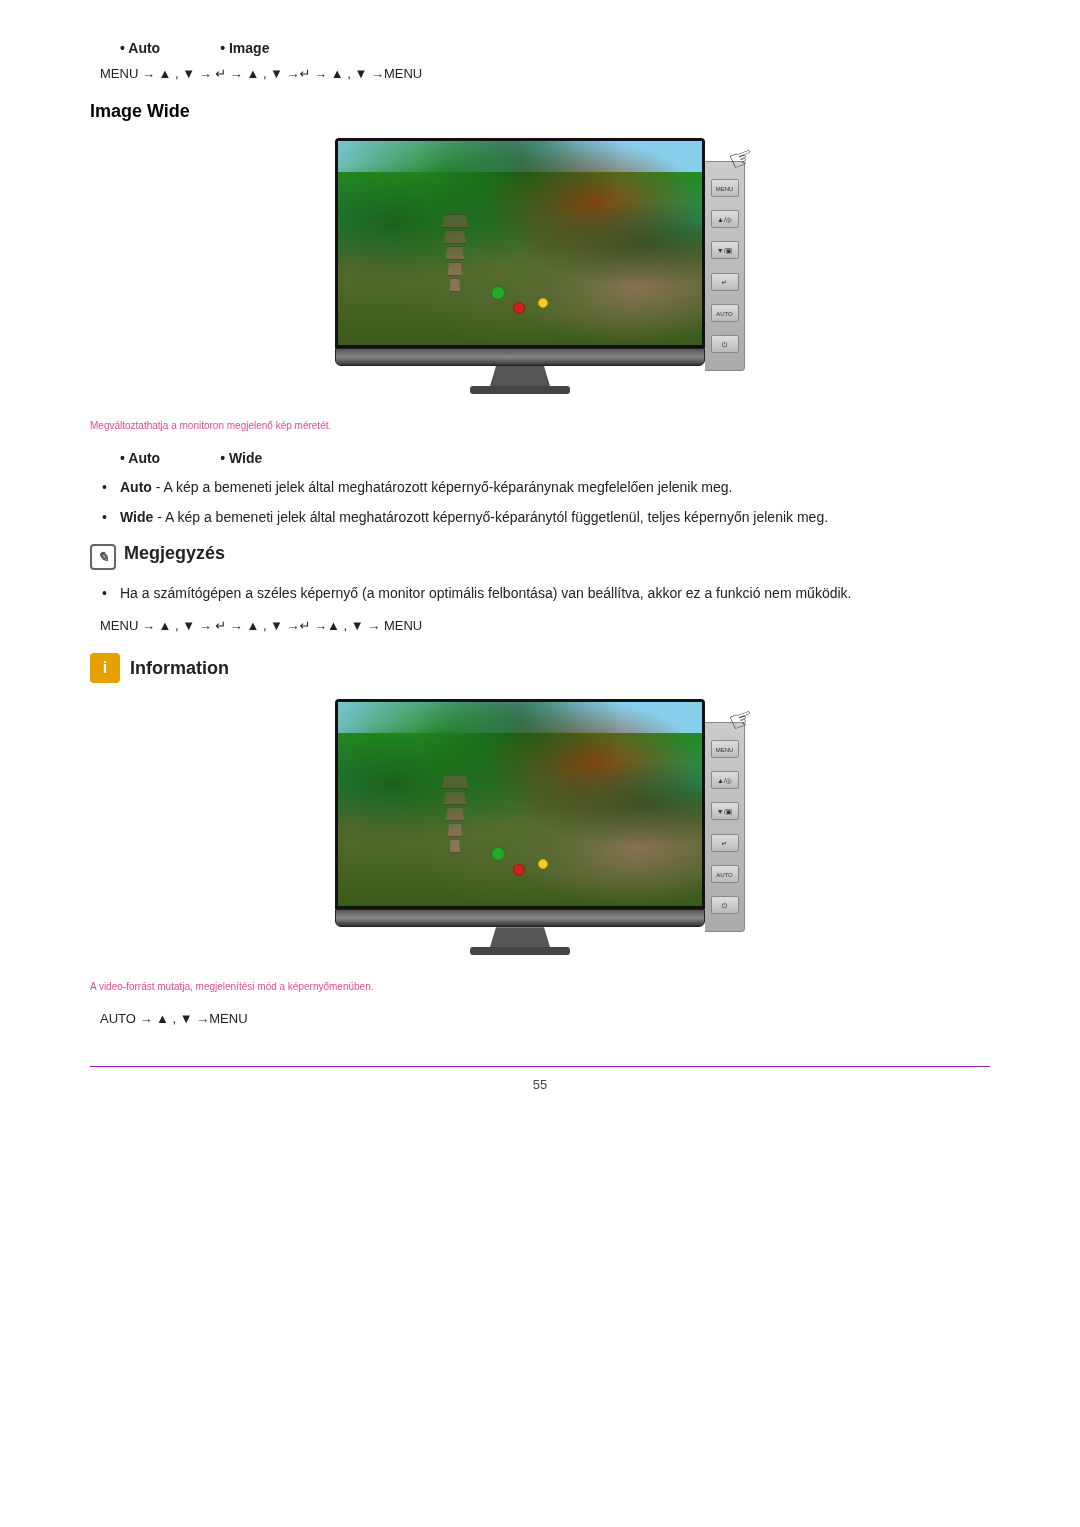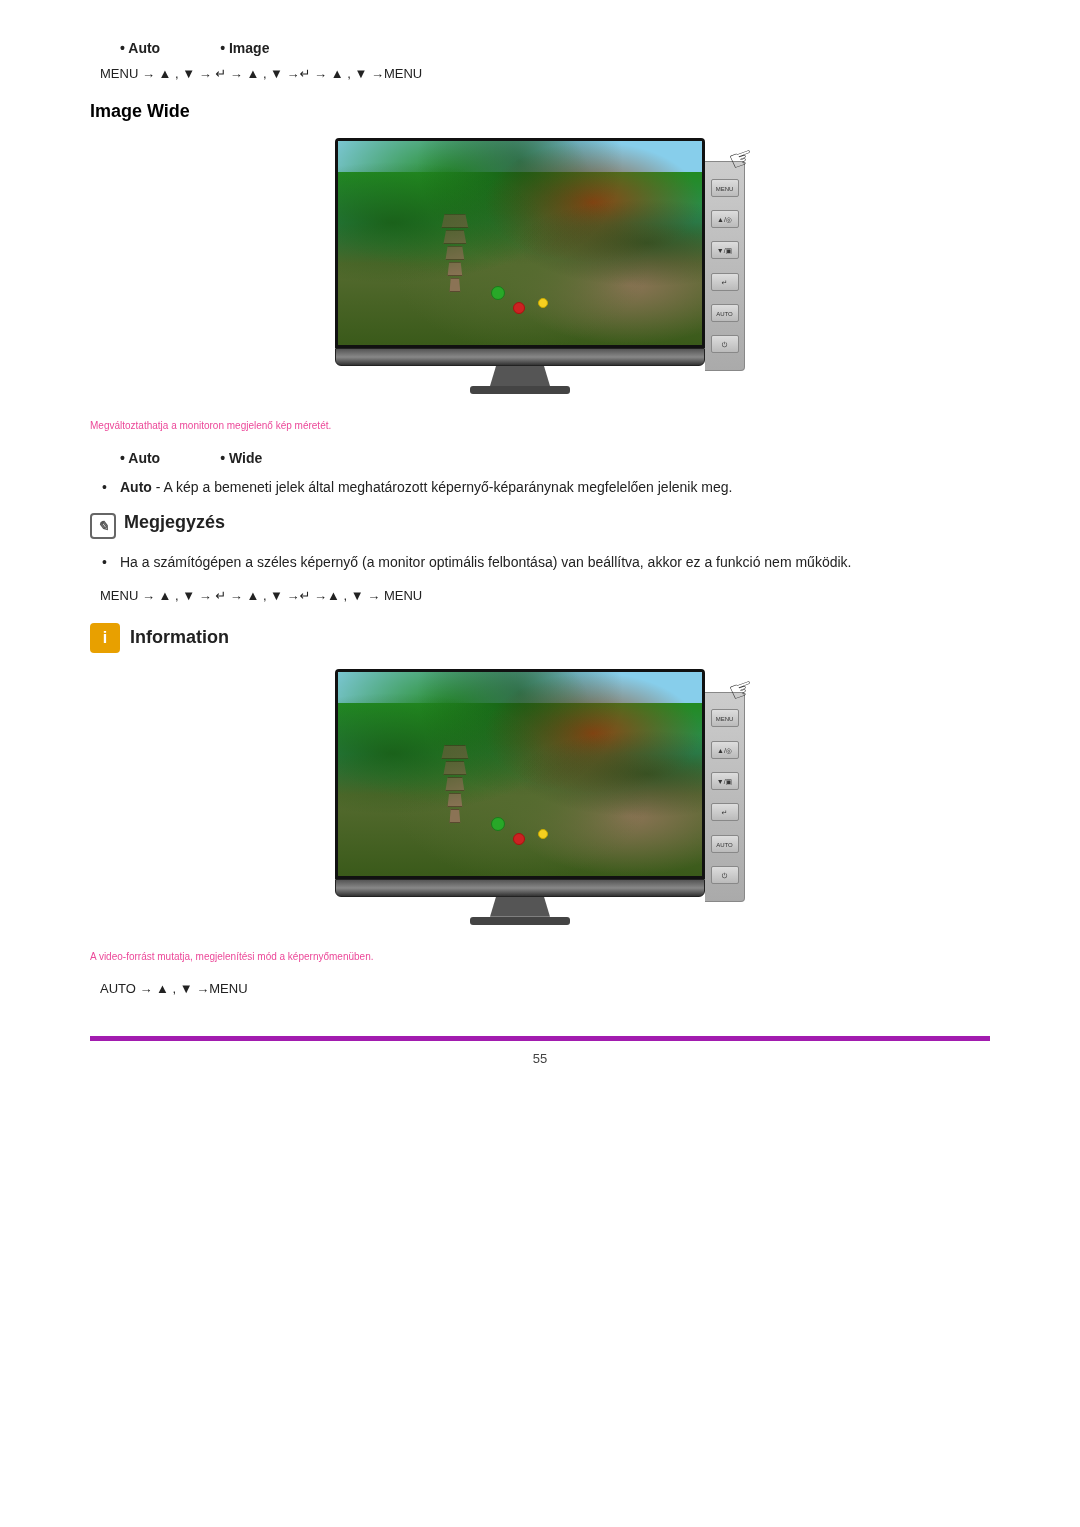--- a/index.html
+++ b/index.html
@@ -230,21 +230,21 @@
       font-weight: bold;
     }
     .info-title-text {
       font-size: 18px;
       font-weight: bold;
     }
     .page-footer {
       text-align: center;
       font-size: 13px;
       color: #444;
-      border-top: 5px solid #a21caf;
+      border-top: 1px solid #a21caf;
       padding-top: 10px;
       margin-top: 40px;
     }
   </style>
 </head>
 <body>
 
 <div class="page-wrapper">
 
 
@@ -300,20 +300,23 @@
     <p class="description-text">Megváltoztathatja a monitoron megjelenő kép méretét.</p>
 
     <div class="bullet-row">
       <span class="bullet-item">Auto</span>
       <span class="bullet-item">Wide</span>
     </div>
 
     <ul class="bullet-list">
       <li>
         <strong>Auto</strong><span> - A kép a bemeneti jelek által meghatározott képernyő-képaránynak megfelelően jelenik meg.</span>
+      </li>
+      <li>
+        <strong>Wide</strong><span> - A kép a bemeneti jelek által meghatározott képernyő-képaránytól függetlenül, teljes képernyőn jelenik meg.</span>
       </li>
     </ul>
 
     <div class="note-box">
       <div class="note-icon">
         <span>✎</span>
       </div>
       <span class="note-title">Megjegyzés</span>
     </div>
 

